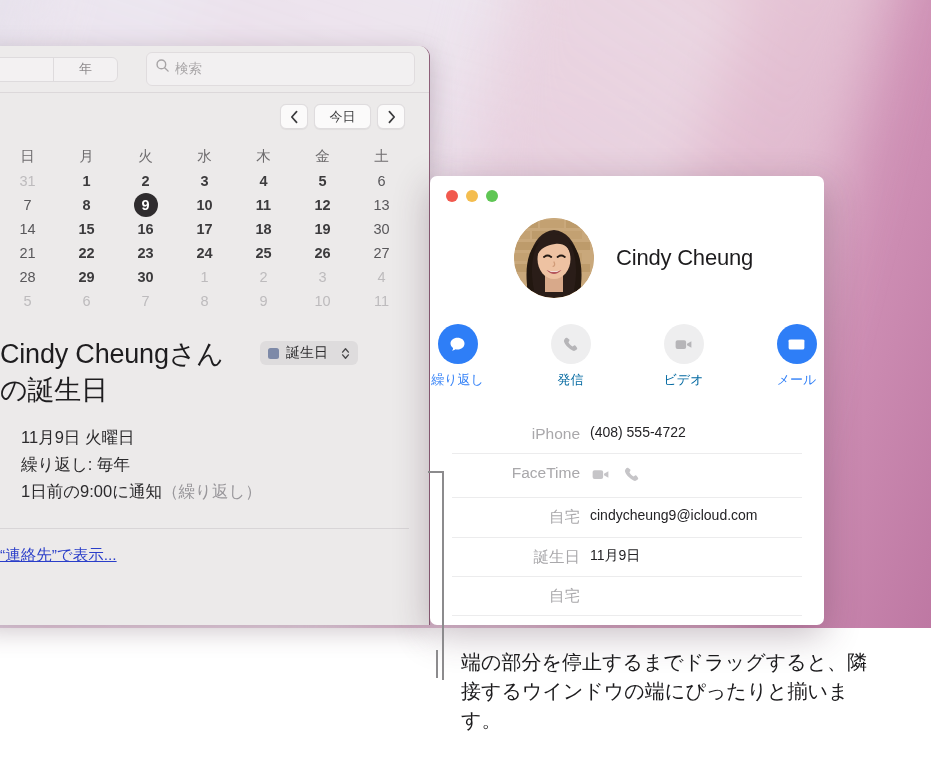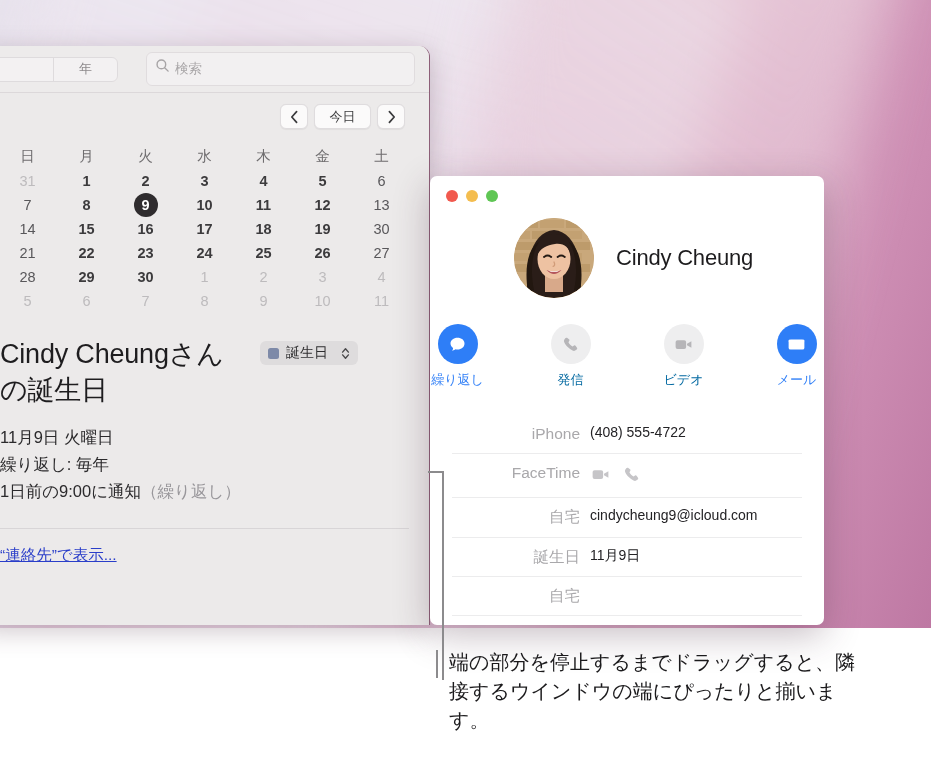--- a/index.html
+++ b/index.html
@@ -119,21 +119,21 @@
   }
   .cal-picker {
     display: flex; align-items: center; gap: 7px;
     background: #dedcdd; border-radius: 6px;
     height: 24px; padding: 0 8px; margin-top: 4px;
   }
   .swatch { width: 11px; height: 11px; border-radius: 2.5px; background: #7e8aa8; }
   .cal-picker .pname { font-size: 14px; color: #2f2e30; }
   .chev { margin-left: 6px; display:flex; flex-direction:column; gap:1px; }
 
-  .event-lines { margin-top: 16px; }
+  .event-lines { margin-top: 16px; margin-left: 21px; }
   .event-lines div { font-size: 16.5px; color: #2b2a2c; line-height: 1.62; }
   .event-lines .dim { color: #98969a; }
 
   .hr { margin: 24px 20px 0 20px; height: 1px; background: #d8d5d7; }
   .link {
     margin: 16px 20px 0 20px;
     font-size: 15.5px; color: #2a3ec9; text-decoration: underline;
     display: inline-block;
   }
 
@@ -181,21 +181,21 @@
   }
   .f-value { font-size: 14px; color: #232225; line-height: 1.5; }
   .ft-icons { display: flex; align-items: center; gap: 11px; padding-top: 3px; }
 
   
   .leader { position: absolute; }
   .leader-h { left: 428px; top: 471px; width: 16px; height: 2px; background: #8c8b8d; }
   .leader-v { left: 442px; top: 471px; width: 2px; height: 209px; background: #8c8b8d; }
   .caption-bar { position: absolute; left: 436px; top: 650px; width: 2px; height: 28px; background: #8c8b8d; }
   .caption {
-    position: absolute; left: 449px; top: 648px; width: 420px;
+    position: absolute; left: 461px; top: 648px; width: 420px;
     font-size: 20px; line-height: 1.45; color: #1b1a1c;
     font-family: "DejaVu Sans", "Liberation Sans", sans-serif;
   }
 </style>
 </head>
 <body>
 
 <div id="root">
 
   <div class="wallpaper"></div>

